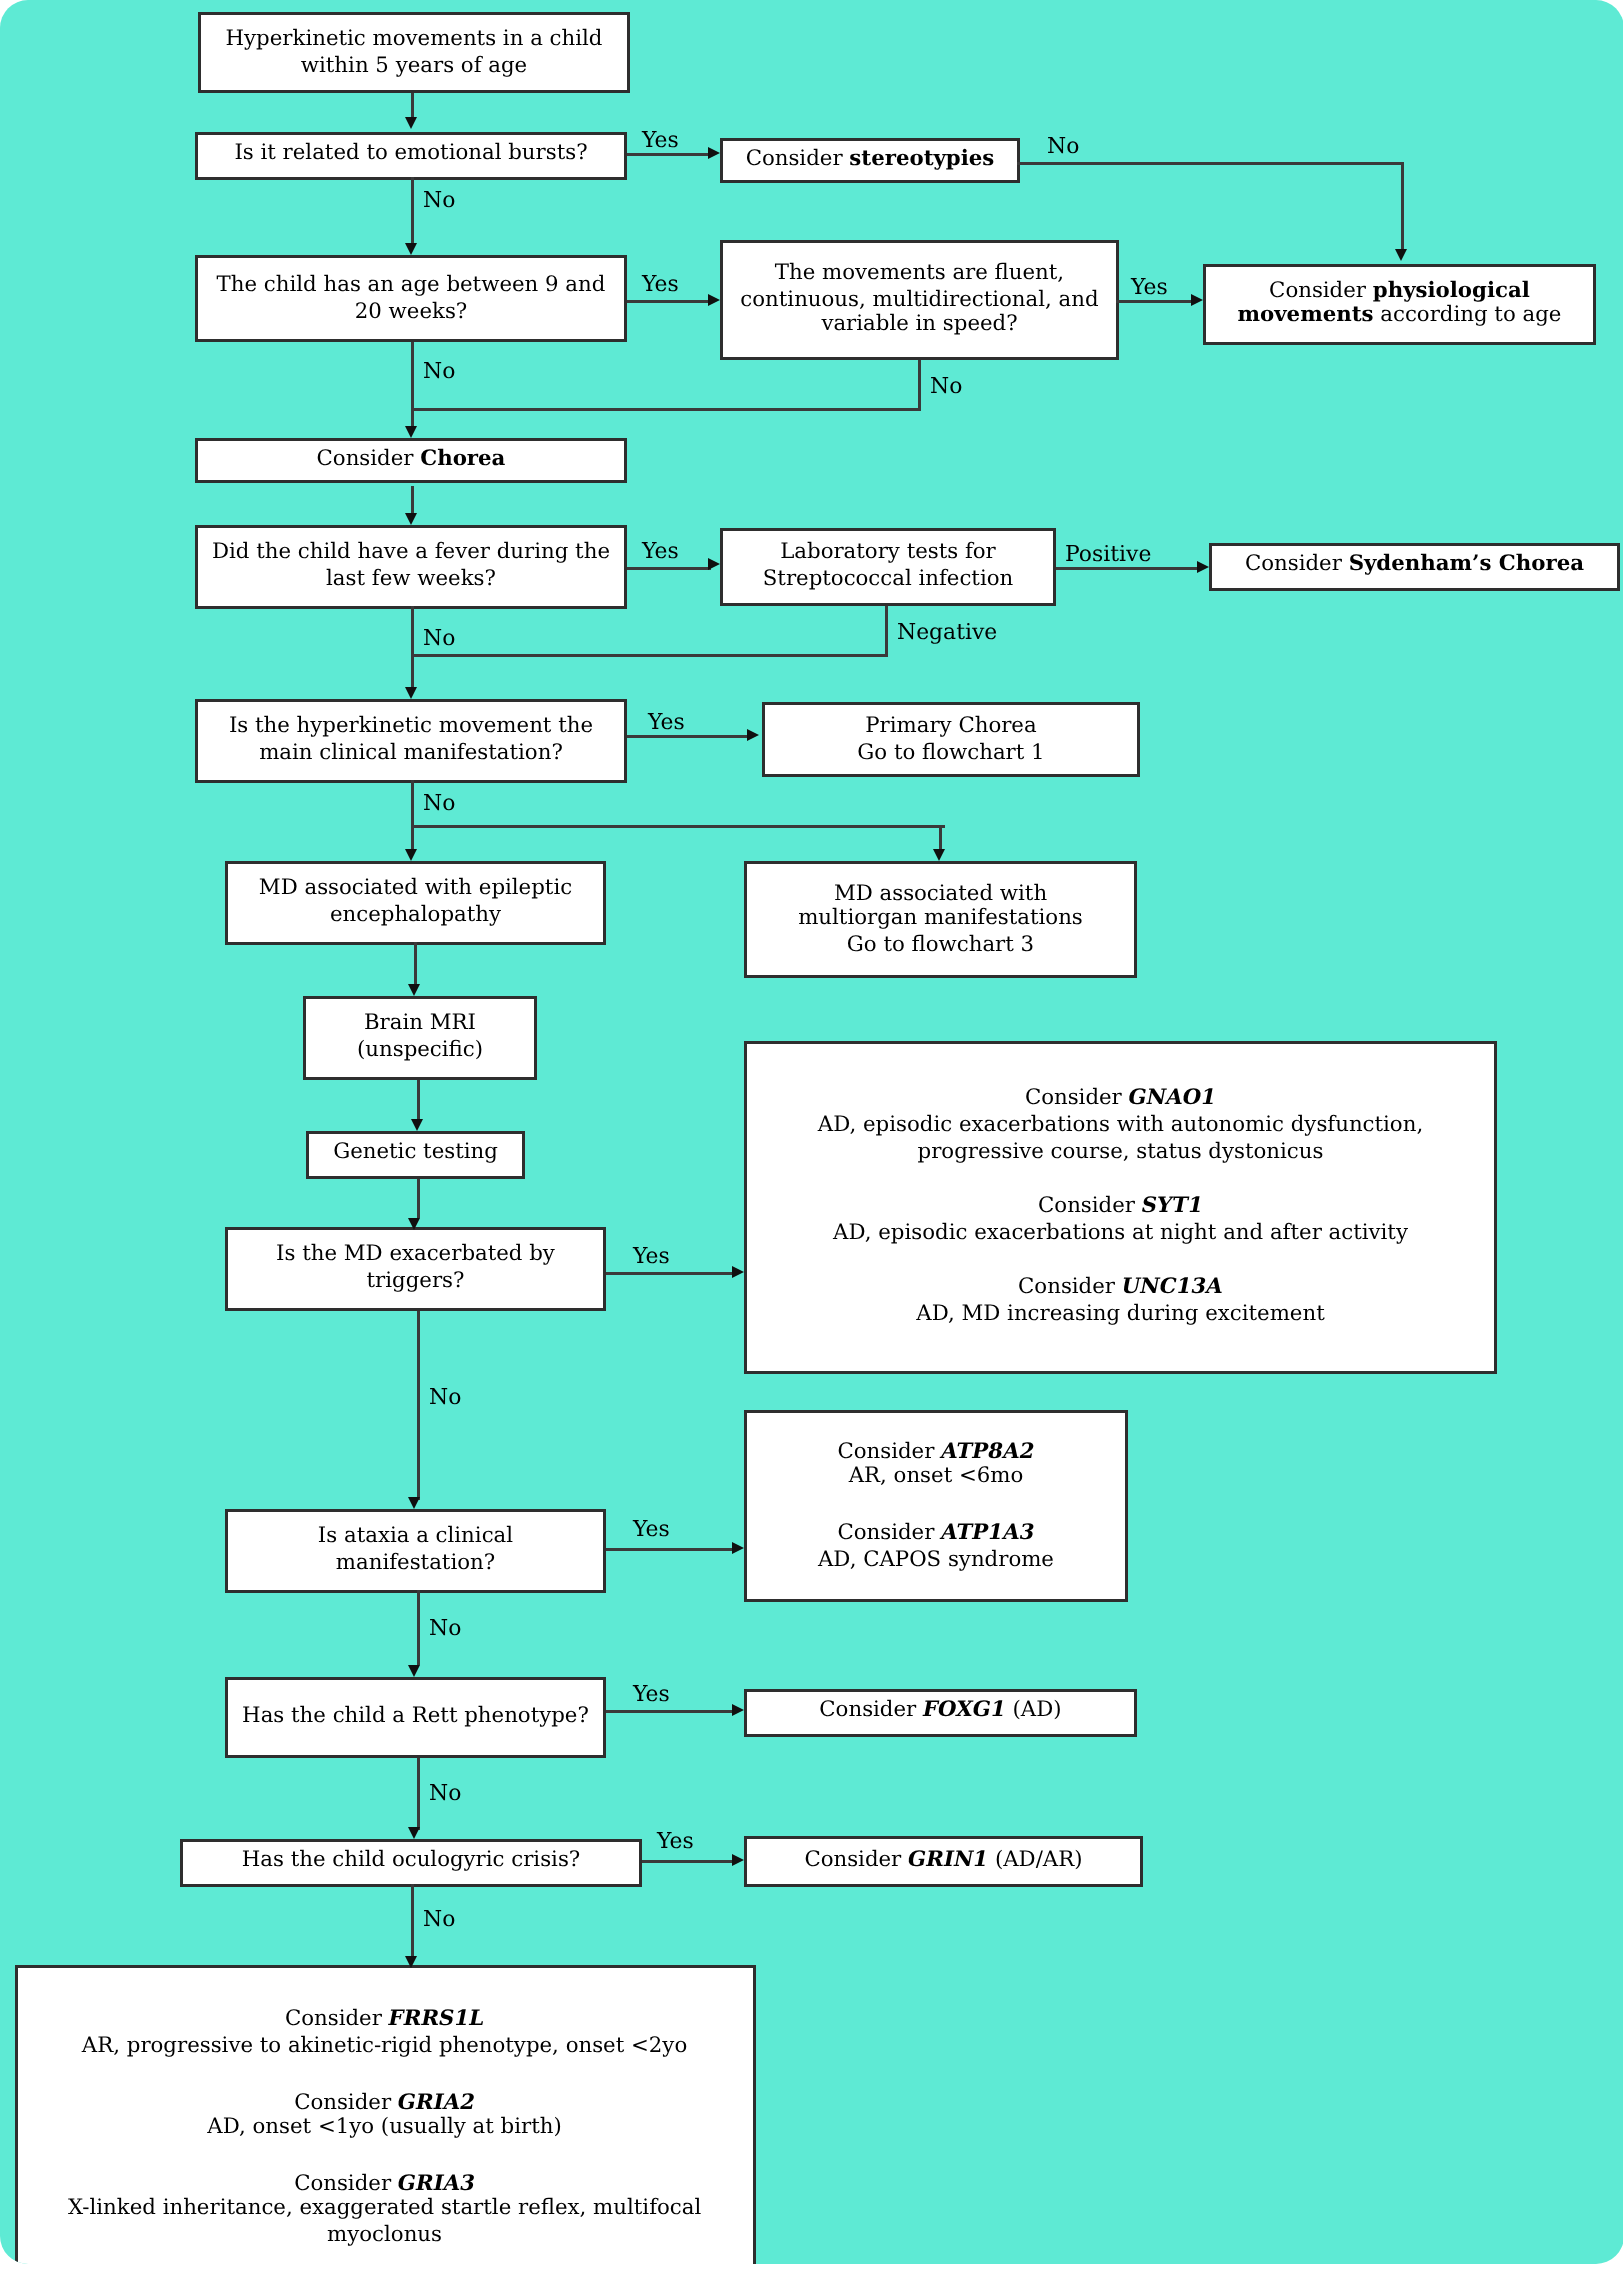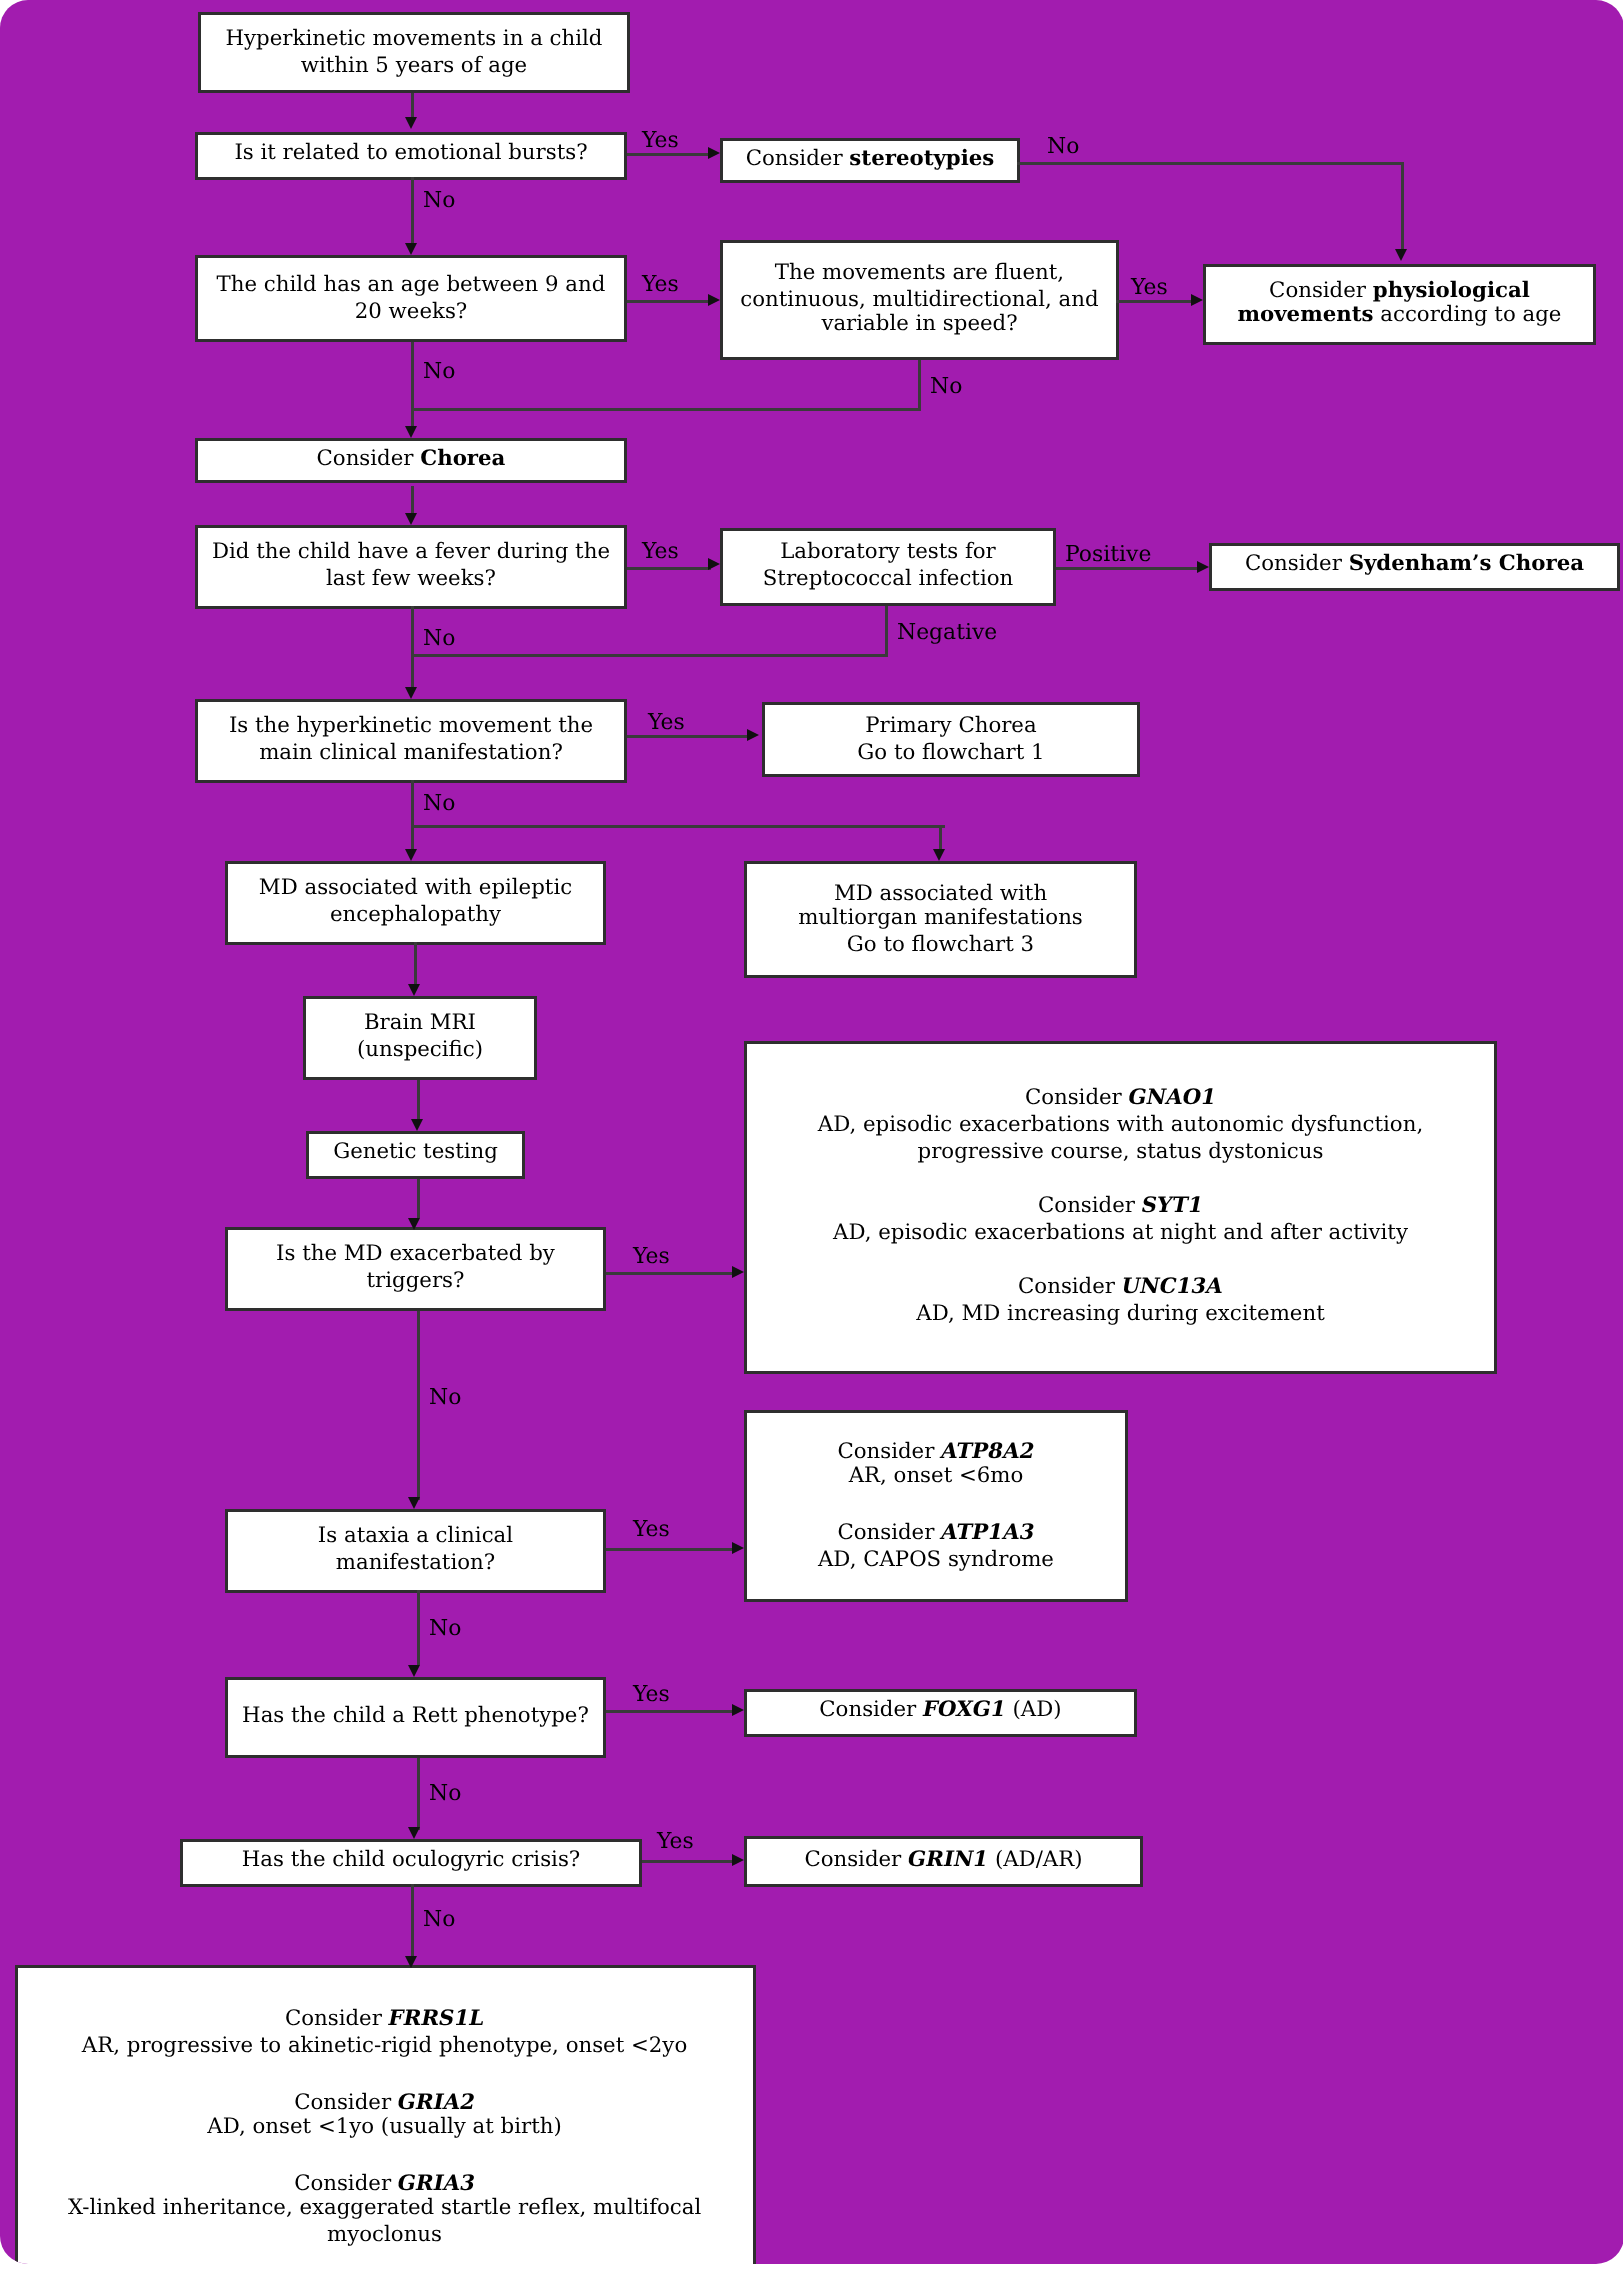--- a/index.html
+++ b/index.html
@@ -1,16 +1,16 @@
 <!DOCTYPE html>
 <html style="font-size:7.6px"><head>
 <meta charset="utf-8">
 <style>
   html,body{margin:0;padding:0;background:#fff;}
-  #stage{width:1624px;height:2264px;position:relative;overflow:hidden;background:#a21caf;border-radius:28px;}
+  #stage{width:1624px;height:2264px;position:relative;overflow:hidden;background:#5eead4;border-radius:28px;}
   #scaler{width:541px;height:765px;position:absolute;top:0;left:0;
           transform:scale(3);transform-origin:top left;
           font-family:"DejaVu Serif","Liberation Serif",serif;color:#000;}
   .node{position:absolute;border:0.8px solid #2e2e2e;background:#fff;
         display:flex;flex-direction:column;align-items:center;justify-content:center;
         text-align:center;font-size:7.1px;line-height:1.22;padding:0.9px 2.8px;box-sizing:border-box;}
   .b{font-weight:bold;}
   .gene{font-weight:bold;font-style:italic;}
   .entries{display:flex;flex-direction:column;justify-content:center;gap:10px;width:100%;}
   .entry-title{display:block;}

